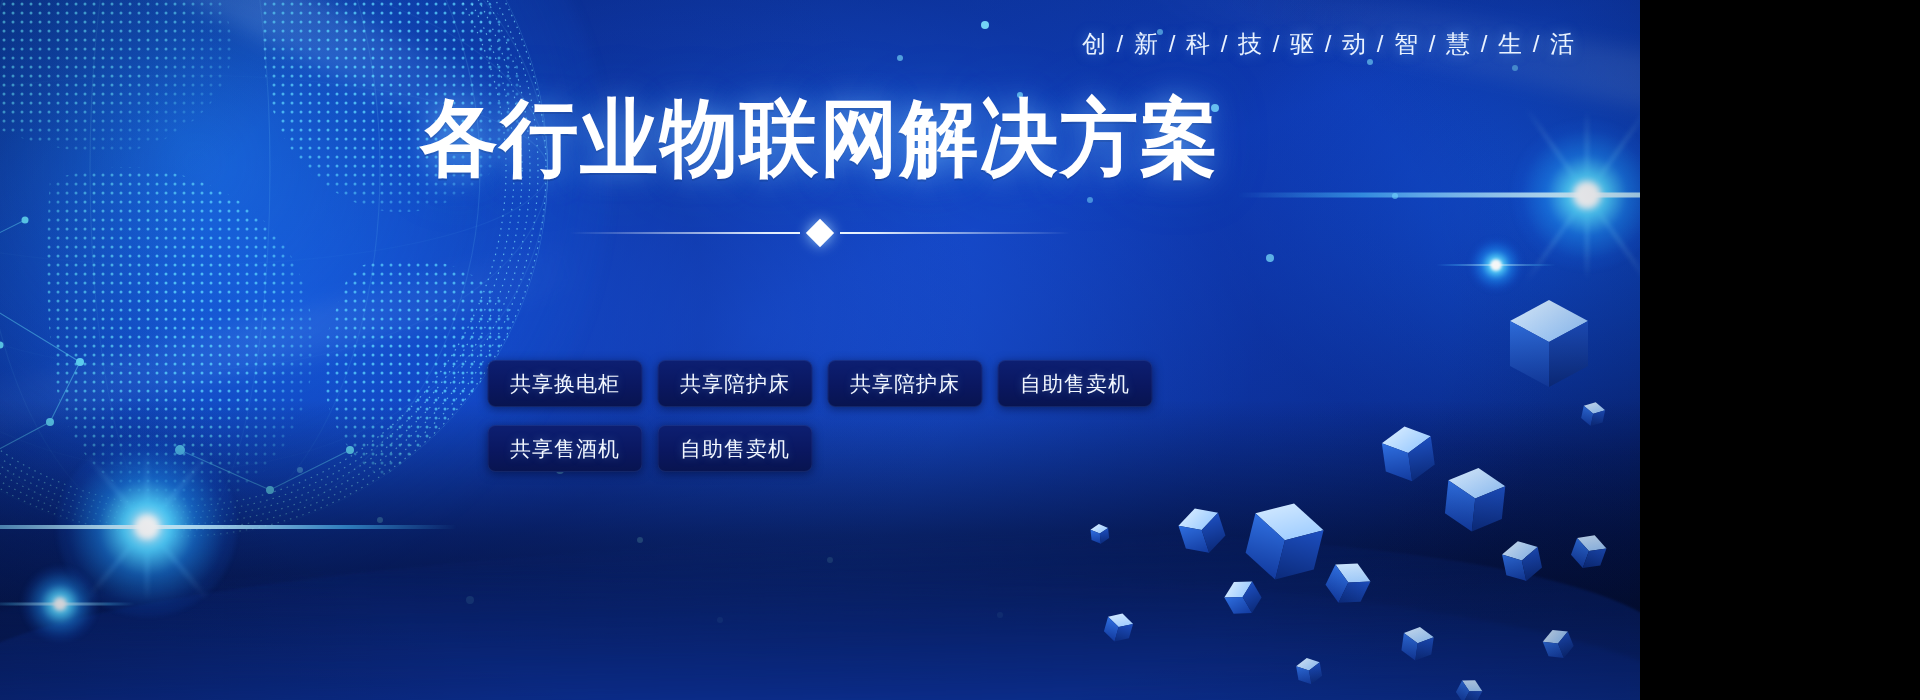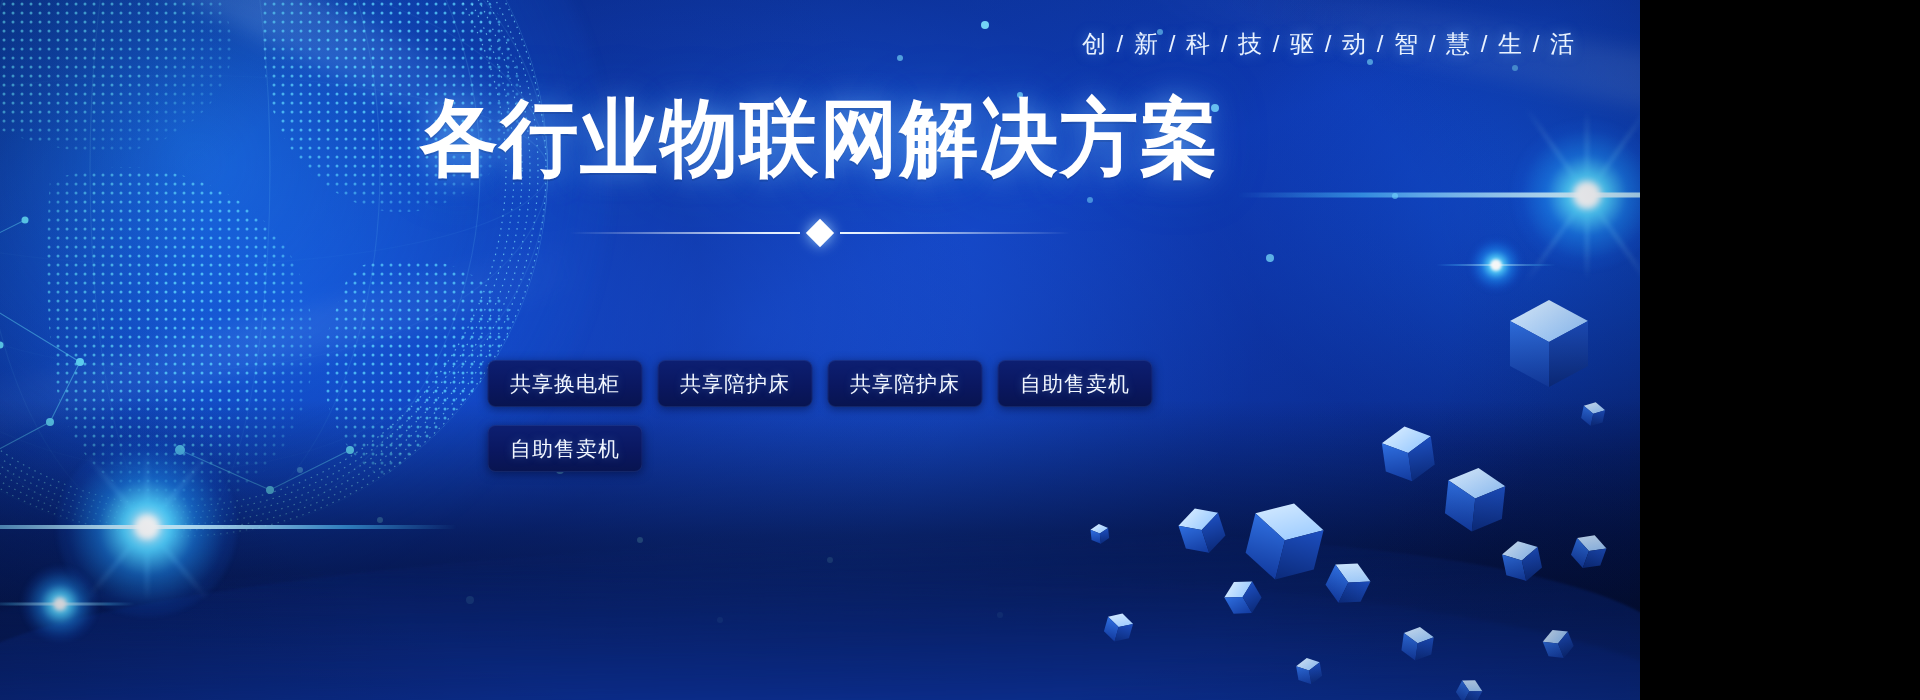--- a/index.html
+++ b/index.html
@@ -493,16 +493,17 @@
       <div class="diamond"></div>
       <div class="bar right"></div>
     </div>
 
 
     <div class="buttons">
         <div class="btn">共享换电柜</div>
         <div class="btn">共享陪护床</div>
         <div class="btn">共享陪护床</div>
         <div class="btn">自助售卖机</div>
+        <div class="btn">共享售酒机</div>
         <div class="btn">自助售卖机</div>
       </div>
   </div>
 </div>
 
 </body></html>

